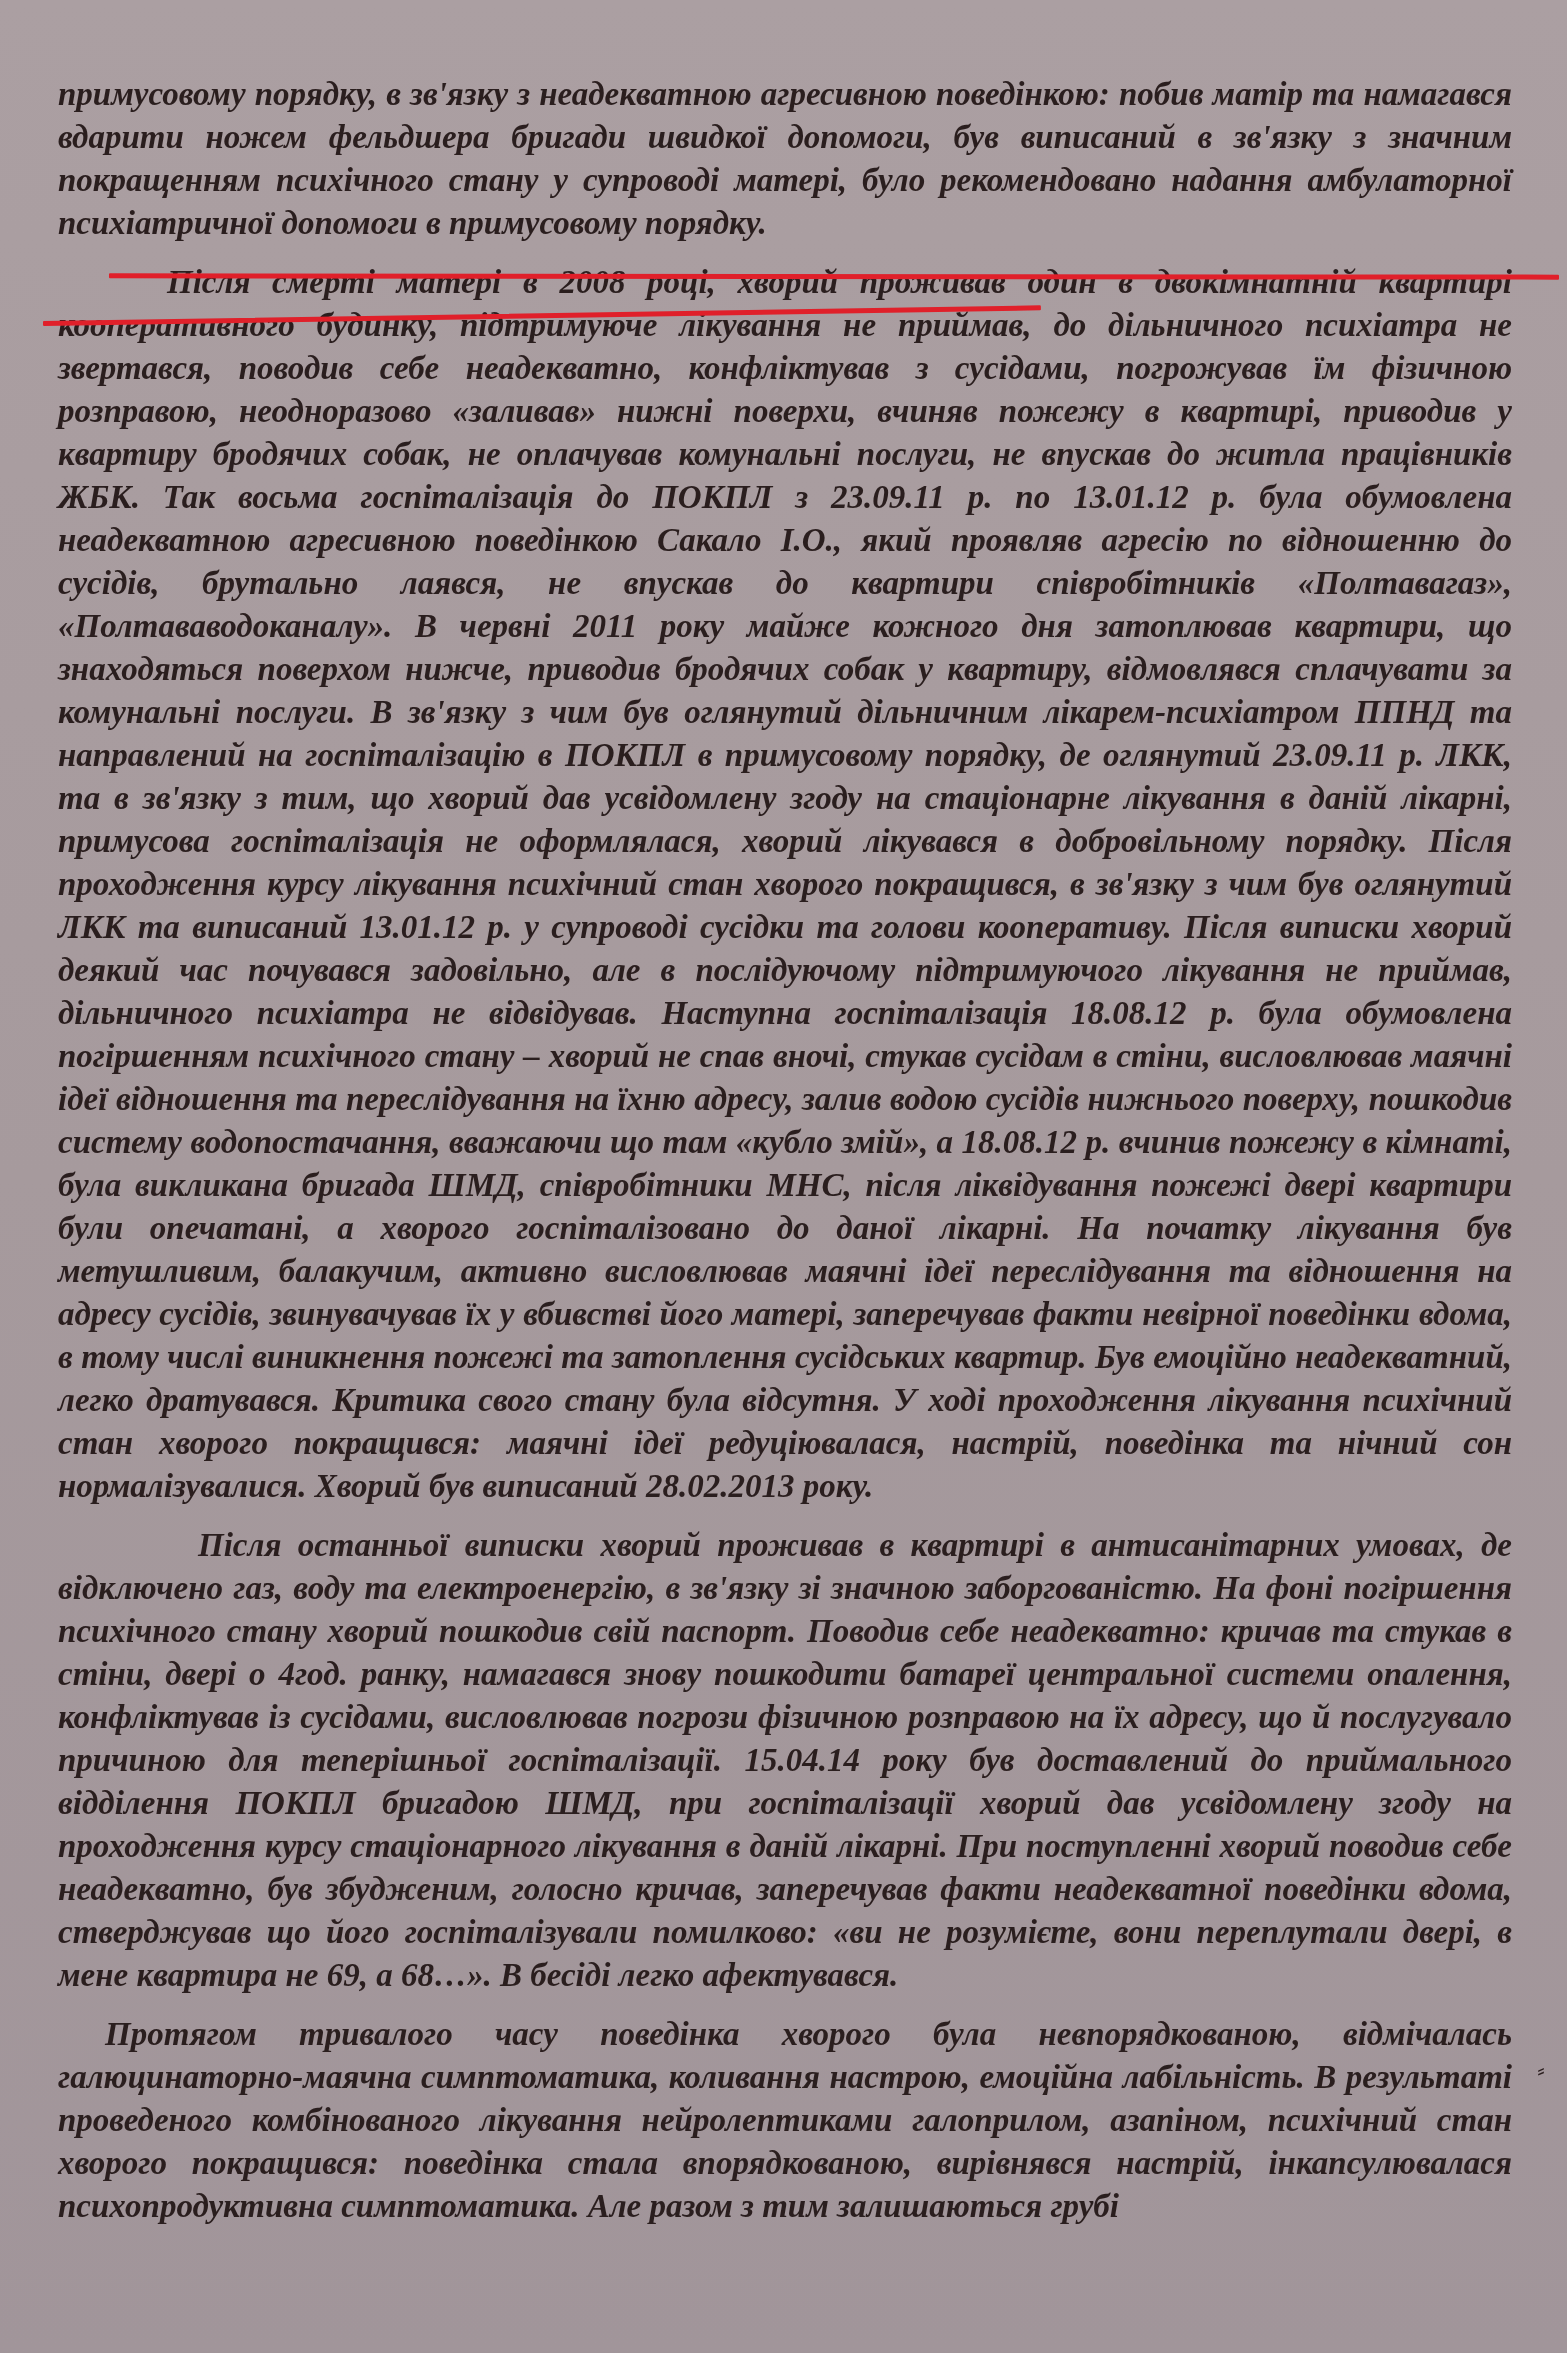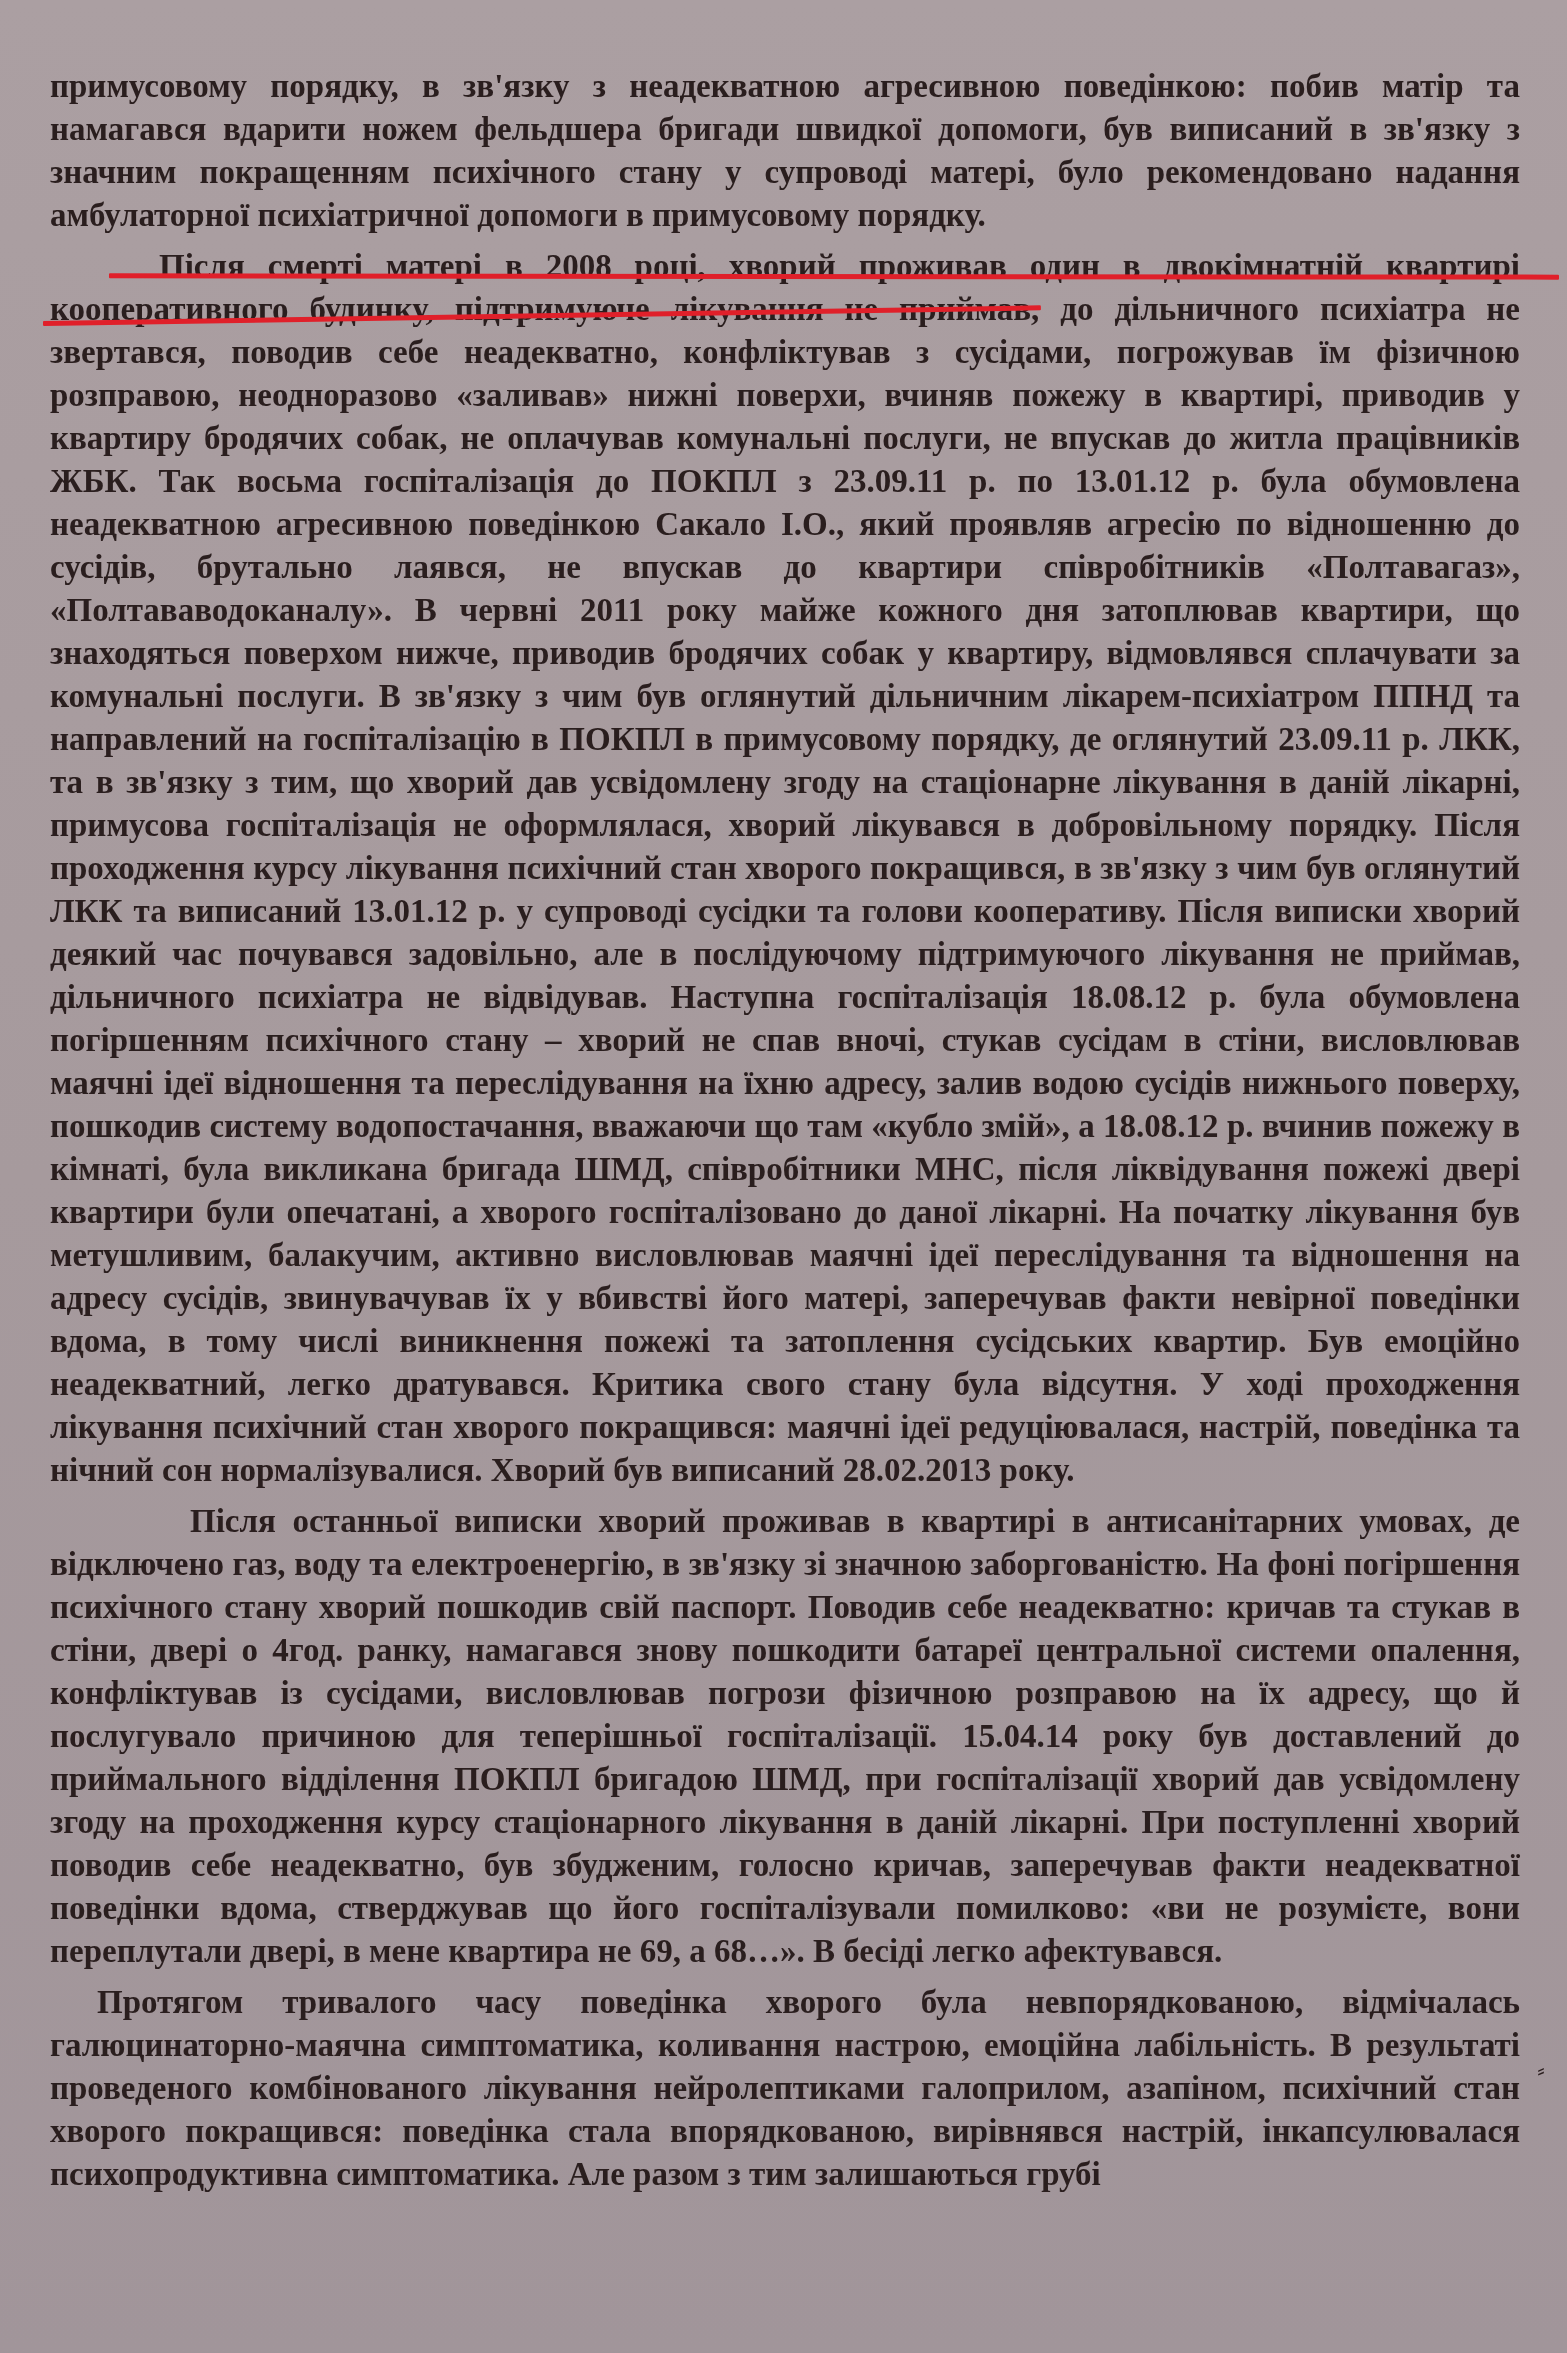--- a/index.html
+++ b/index.html
@@ -22,21 +22,21 @@
     top: 57px;
     width: 1486px;
     font-family: "Liberation Serif", "DejaVu Serif", serif;
     font-size: 33px;
     line-height: 43px;
     color: #2a1e1e;
     font-weight: bold;
     text-align: justify;
     letter-spacing: 0px;
   }
-  .para { margin: 8px; text-indent: 0; }
+  .para { margin: 16px; text-indent: 0; font-style: italic; }
   .para.indent1 { text-indent: 109px; }
   .para.indent2 { text-indent: 140px; }
   .para.indent3 { text-indent: 47px; }
   .underline-mark {
     position: absolute;
     background: #e0202a;
     height: 4.7px;
     border-radius: 1px;
   }
   .mark-1 { left: 109px; top: 274px; width: 1450px; transform: rotate(0.05deg); }

